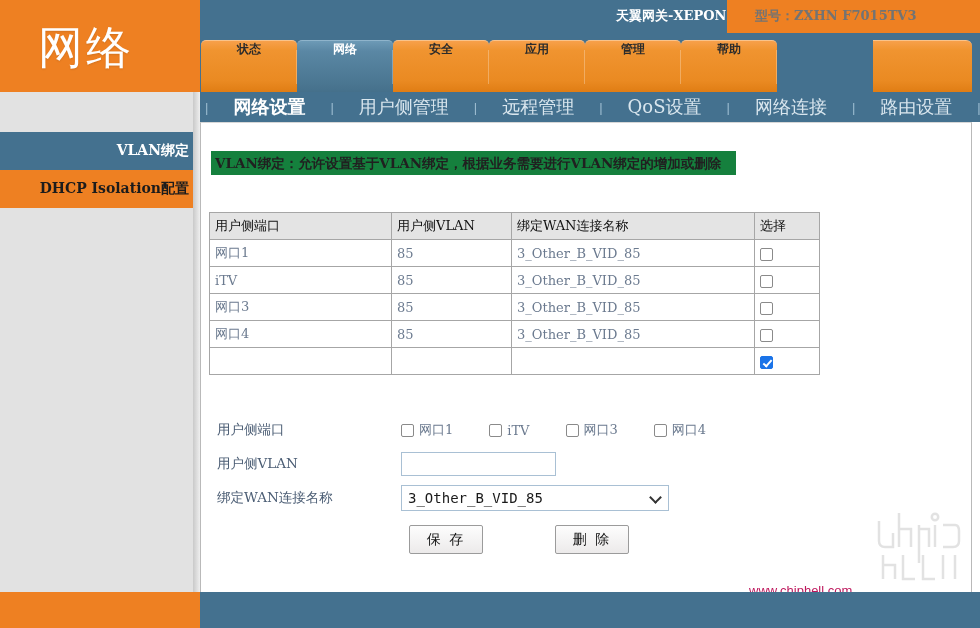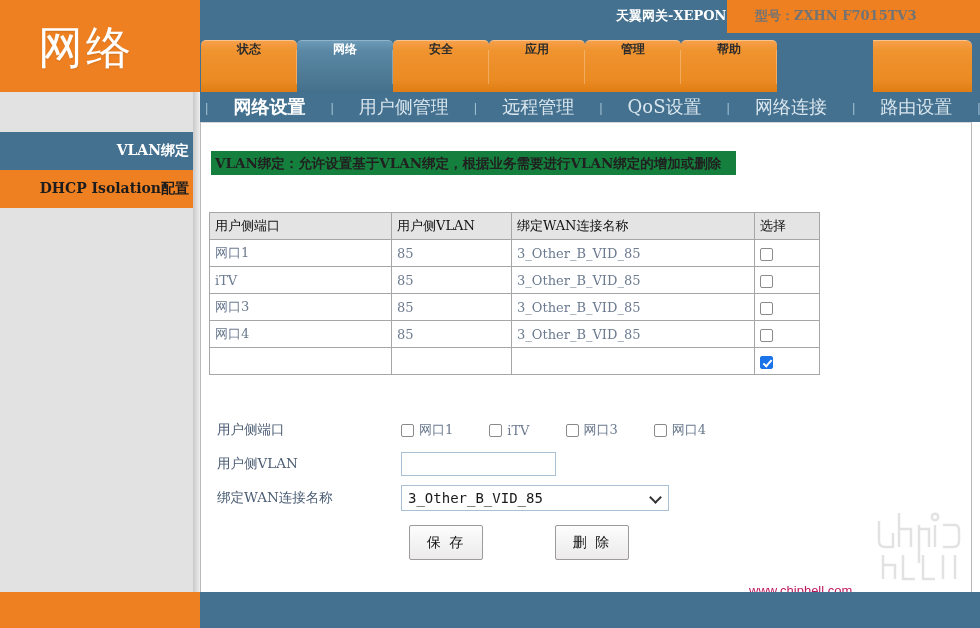--- a/index.html
+++ b/index.html
@@ -344,21 +344,21 @@
     transform: rotate(45deg);
   }
 
   .btn-row {
     display: flex;
     align-items: center;
     margin-top: 10px;
     padding-left: 200px;
   }
   .btn {
-    width: 74px; height: 35px;
+    width: 74px; height: 29px;
     background: linear-gradient(to bottom, #fdfdfd, #eceaea);
     border: 1px solid #9b9b9b;
     border-radius: 2px;
     font-size: 14px;
     color: #141414;
     display: flex;
     align-items: center;
     justify-content: center;
     letter-spacing: 2px;
     font-family: "DejaVu Serif", "Liberation Serif", serif;

